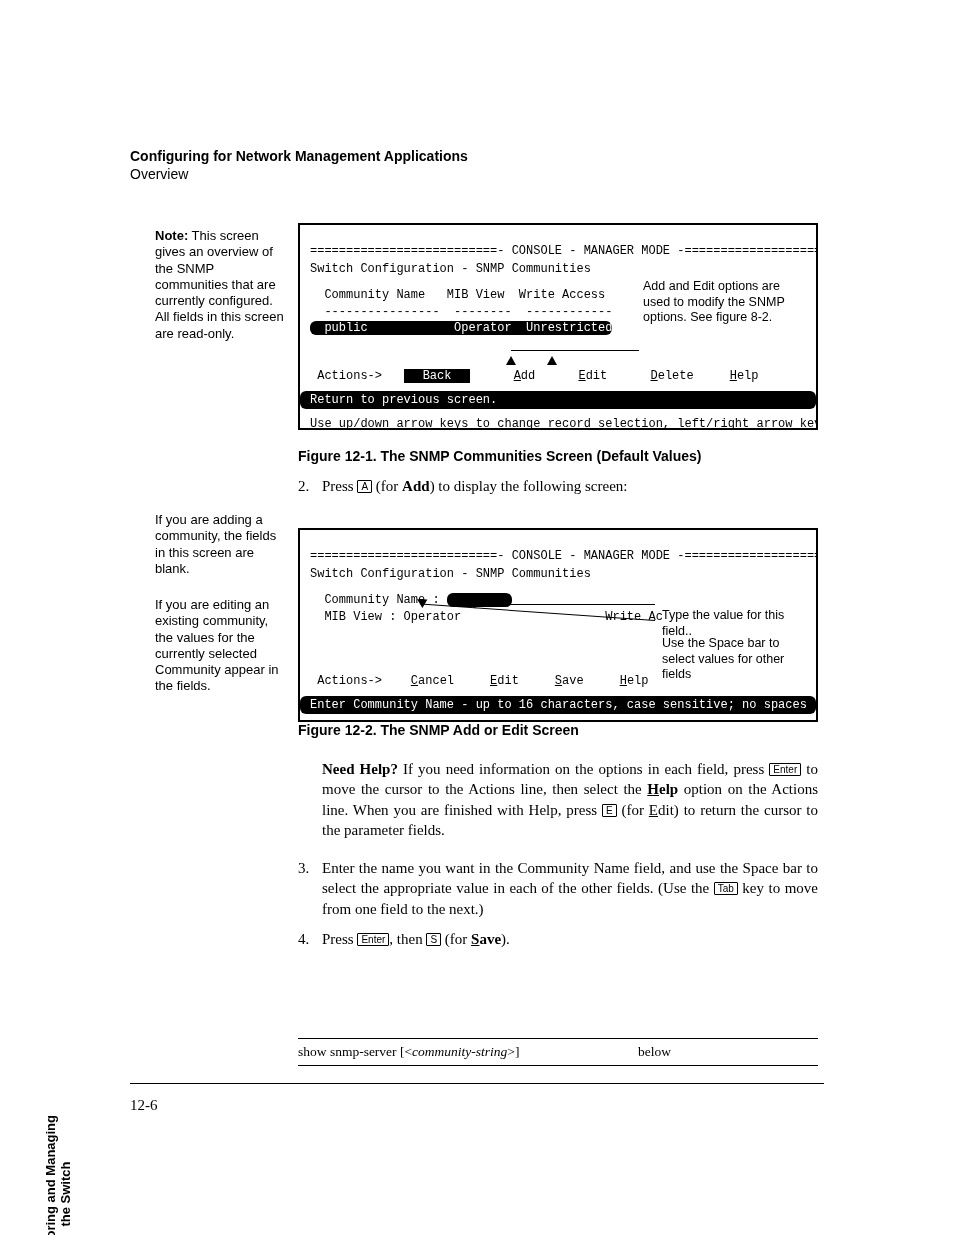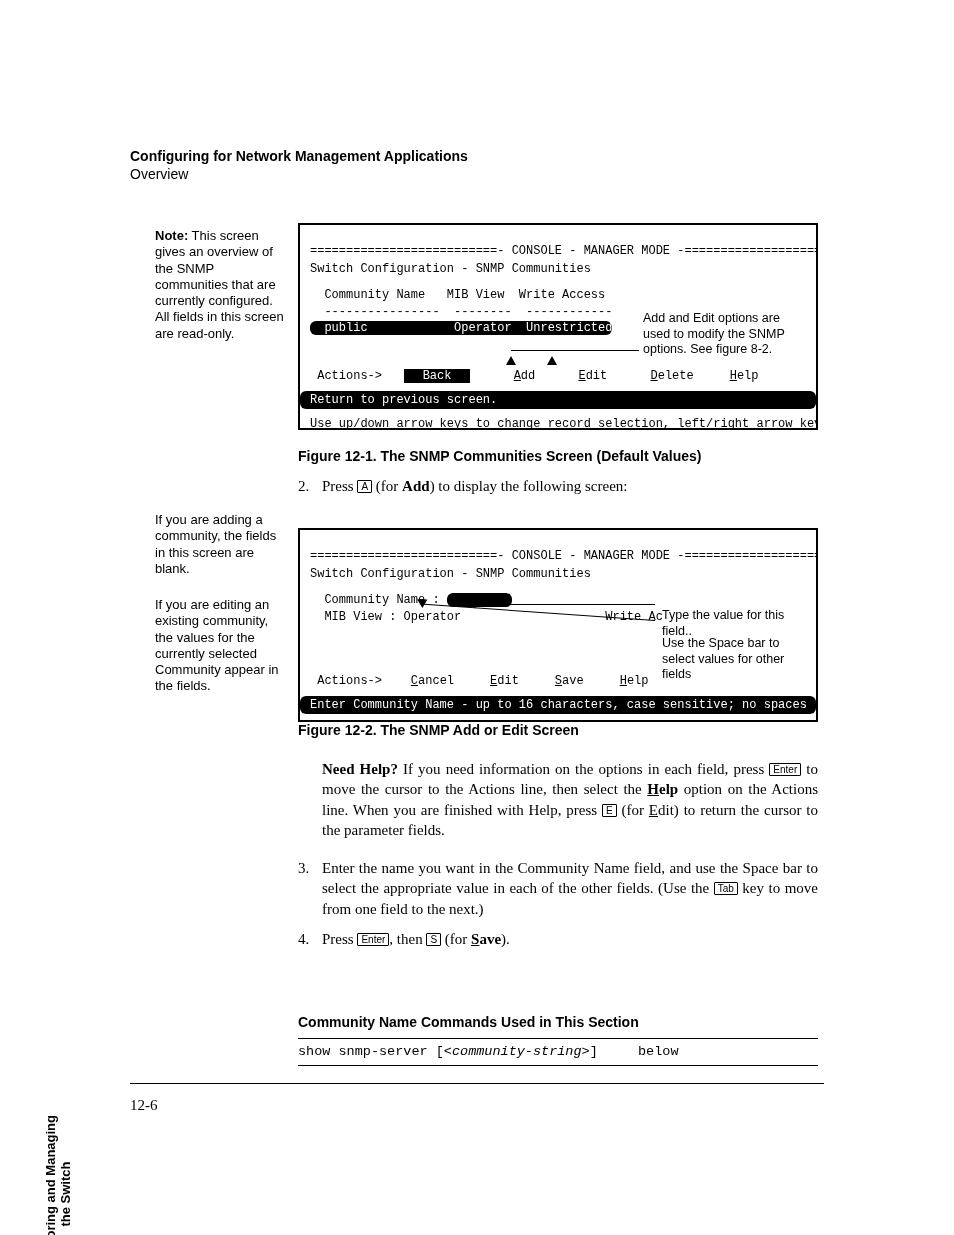--- a/index.html
+++ b/index.html
@@ -106,21 +106,21 @@
   .section-h {
     font-family: "ITC New Century Schoolbook", "Century Schoolbook", "Times New Roman", serif;
     font-size: 19px;
   }
   .subhead {
     font-family: Arial, Helvetica, sans-serif;
     font-weight: bold;
     font-size: 14px;
   }
   .cmdline {
-    font-family: Liberation Mono, monospace;
+    font-family: Liberation Serif, serif;
     font-size: 13.5px;
     border-top: 1px solid #000;
     border-bottom: 1px solid #000;
     padding: 4px 0;
     display: flex;
   }
   .cmdline .lhs { flex: 1; }
   .cmdline .rhs { width: 180px; }
   .ital { font-style: italic; }
   .footer-rule {
@@ -179,21 +179,21 @@
  Actions-&gt;   <span class="btn-sel">Back</span>      <span class="ul">A</span>dd      <span class="ul">E</span>dit      <span class="ul">D</span>elete     <span class="ul">H</span>elp</div>
     <div class="shot-status invert">Return to previous screen.</div>
     <div class="shot-status">Use up/down arrow keys to change record selection, left/right arrow keys to</div>
 
   </div>
 
   <div class="pointer" style="left:506px; top:356px;"></div>
   <div class="pointer" style="left:547px; top:356px;"></div>
   <div class="arrow-line" style="left:511px; top:350px; width:128px;"></div>
 
-  <div class="callout" style="left:643px; top:279px; width:160px;margin-top:32px;">Add and Edit options are used to modify the SNMP options. See figure 8-2.</div>
+  <div class="callout" style="left:643px; top:279px; width:160px;">Add and Edit options are used to modify the SNMP options. See figure 8-2.</div>
 
   <div class="figcap" style="top:448px;">Figure 12-1.  The SNMP Communities Screen (Default Values)</div>
 
   <div class="main-col" style="top:476px;">
     <div class="step">
       <div class="num">2.</div>
       <div class="txt">
         <span>Press </span><span class="key">A</span><span> (for  </span><span class="b">Add</span><span>) to display the following screen:</span>
       </div>
     </div>
@@ -245,21 +245,20 @@
   <div class="main-col" style="top:929px;">
     <div class="step">
       <div class="num">4.</div>
       <div class="txt">
         <span>Press </span><span class="key">Enter</span><span>, then </span><span class="key">S</span><span> (for  </span><span class="b"><span class="u">S</span>ave</span><span>).</span>
       </div>
     </div>
   </div>
 
 
-  <div class="main-col subhead" style="top:1013px;">Community Name Commands Used in This Section</div>
 
   <div class="main-col" style="top:1038px;">
     <div class="cmdline">
       <div class="lhs">
         <span>show snmp-server [&lt;</span><span class="ital">community-string</span><span>&gt;]</span>
       </div>
       <div class="rhs">below</div>
     </div>
   </div>
 

